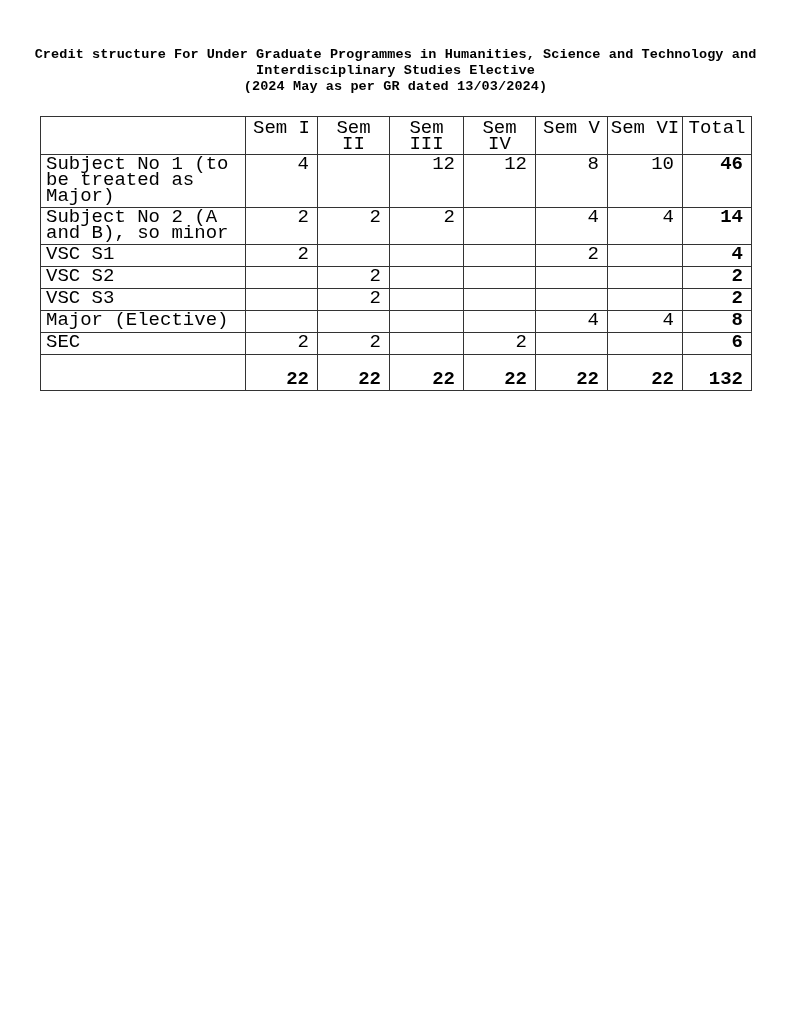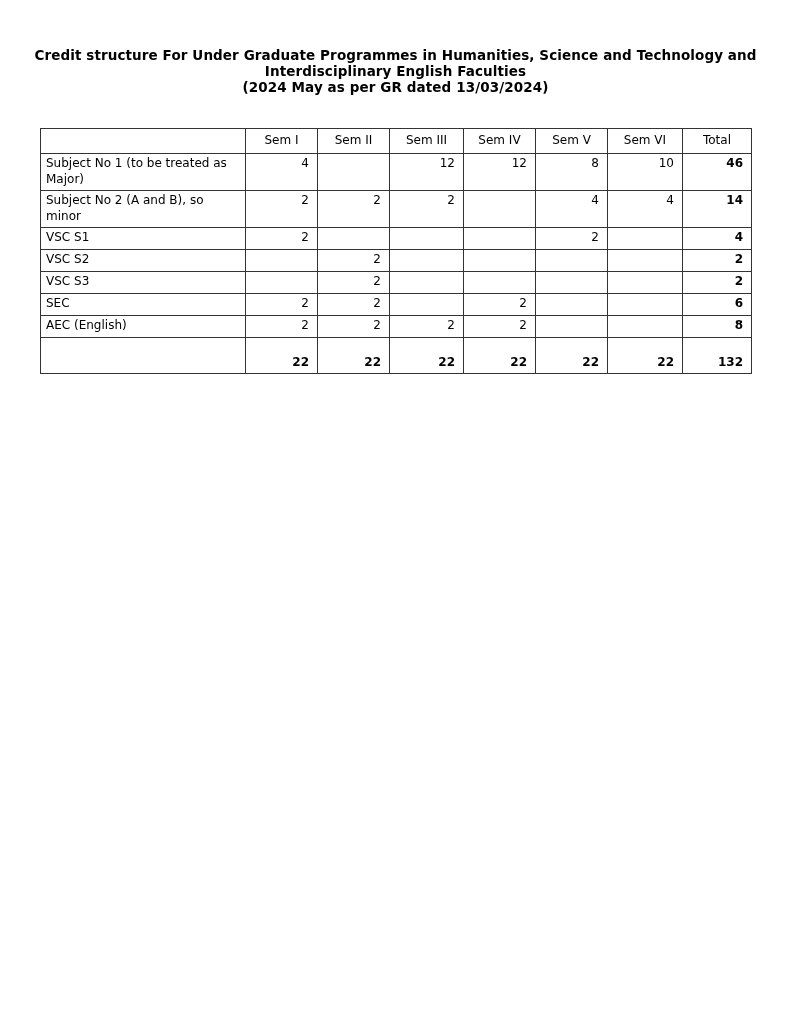--- a/index.html
+++ b/index.html
@@ -8,40 +8,41 @@
     background: #ffffff;
     color: #000000;
     font-family: "DejaVu Sans", "Liberation Sans", sans-serif;
   }
   .page {
     position: relative;
     width: 791px;
     height: 1024px;
     background: #ffffff;
     overflow: hidden;
+    font-family: Liberation Mono, monospace;
   }
   .doc-title {
     position: absolute;
     top: 47px;
     left: 0;
     width: 791px;
     text-align: center;
     font-weight: bold;
     font-size: 13.5px;
     line-height: 16px;
     letter-spacing: 0.1px;
   }
   table.credit-table {
     position: absolute;
     left: 40px;
-    top: 128px;
+    top: 116px;
     width: 711px;
     border-collapse: collapse;
     table-layout: fixed;
-    font-size: 12px;
+    font-size: 19px;
     line-height: 16px;
   }
   .credit-table th,
   .credit-table td {
     border: 1px solid #333333;
     vertical-align: top;
     font-weight: normal;
     overflow: hidden;
   }
   .credit-table th {
@@ -71,21 +72,21 @@
     padding-top: 16px;
   }
 </style>
 </head>
 <body>
 
 <div class="page">
 
   <div class="doc-title">
     <div>Credit structure For Under Graduate Programmes in Humanities, Science and Technology and</div>
-    <div>Interdisciplinary English Faculties</div>
+    <div>Interdisciplinary Studies Elective</div>
     <div>(2024 May as per GR dated 13/03/2024)</div>
   </div>
 
   <table class="credit-table">
     <colgroup>
       <col style="width:205px">
       <col style="width:72px">
       <col style="width:72px">
       <col style="width:74px">
       <col style="width:72px">
@@ -150,38 +151,38 @@
           <td class="label-cell">VSC S3</td>
           <td class="num-cell"></td>
           <td class="num-cell">2</td>
           <td class="num-cell"></td>
           <td class="num-cell"></td>
           <td class="num-cell"></td>
           <td class="num-cell"></td>
           <td class="num-cell total-cell">2</td>
         </tr>
         <tr>
+          <td class="label-cell">Major (Elective)</td>
+          <td class="num-cell"></td>
+          <td class="num-cell"></td>
+          <td class="num-cell"></td>
+          <td class="num-cell"></td>
+          <td class="num-cell">4</td>
+          <td class="num-cell">4</td>
+          <td class="num-cell total-cell">8</td>
+        </tr>
+        <tr>
           <td class="label-cell">SEC</td>
           <td class="num-cell">2</td>
           <td class="num-cell">2</td>
           <td class="num-cell"></td>
           <td class="num-cell">2</td>
           <td class="num-cell"></td>
           <td class="num-cell"></td>
           <td class="num-cell total-cell">6</td>
-        </tr>
-        <tr>
-          <td class="label-cell">AEC (English)</td>
-          <td class="num-cell">2</td>
-          <td class="num-cell">2</td>
-          <td class="num-cell">2</td>
-          <td class="num-cell">2</td>
-          <td class="num-cell"></td>
-          <td class="num-cell"></td>
-          <td class="num-cell total-cell">8</td>
         </tr>
         <tr class="totals">
           <td class="label-cell"></td>
           <td class="num-cell">22</td>
           <td class="num-cell">22</td>
           <td class="num-cell">22</td>
           <td class="num-cell">22</td>
           <td class="num-cell">22</td>
           <td class="num-cell">22</td>
           <td class="num-cell total-cell">132</td>

